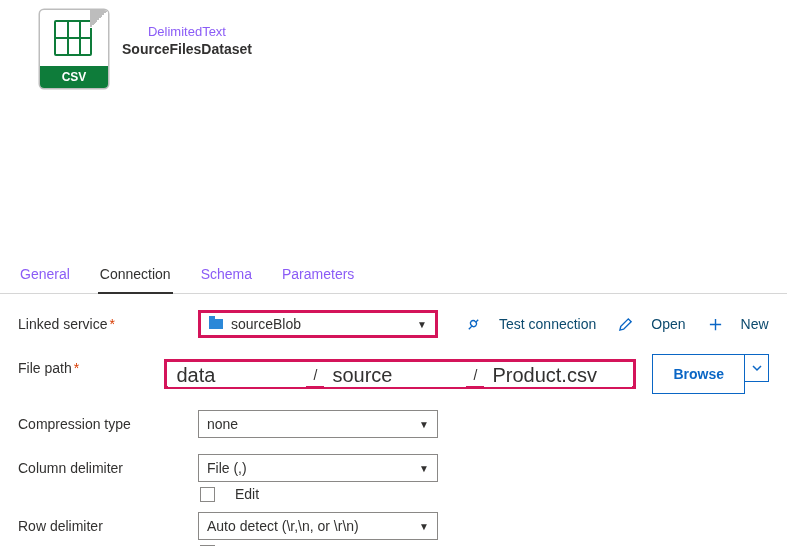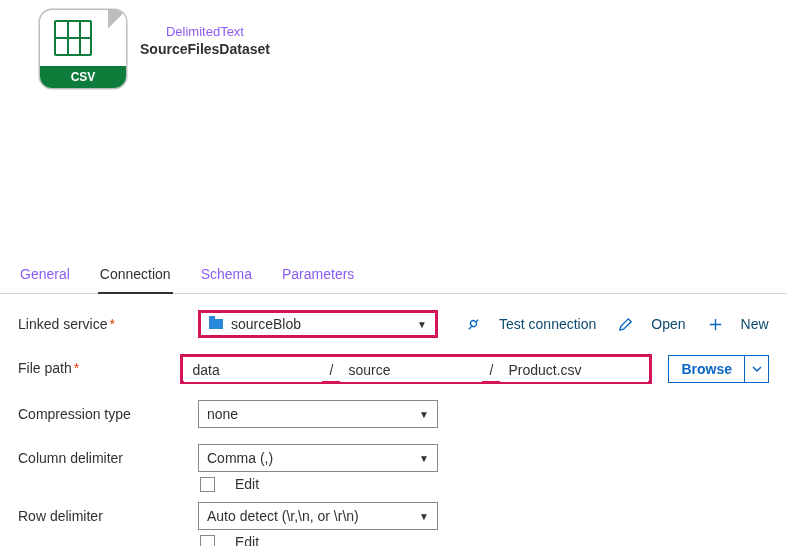--- a/index.html
+++ b/index.html
@@ -11,23 +11,23 @@
     font-size: 14px;
     color: #323130;
     background: #FFFFFF;
   }
   .page { position: relative; width: 100%; height: 100%; }
 
   
   .header { display: flex; align-items: flex-start; padding: 10px 0 0 40px; }
   .csv-tile {
     position: relative;
-    width: 86px; height: 78px;
+    width: 68px; height: 78px;
     background: #FFFFFF;
-    border-radius: 12px;
+    border-radius: 4px;
     box-shadow: 0 0 0 1.5px #BDBDBD;
     overflow: hidden;
   }
   .csv-tile::after {
     content: "";
     position: absolute;
     top: 0; right: 0;
     width: 18px; height: 18px;
     background: linear-gradient(135deg, #BDBDBD 0 50%, #FFFFFF 50% 100%);
   }
@@ -91,40 +91,40 @@
   }
 
   .actions { display: flex; gap: 22px; margin-left: 28px; }
   .link-btn { display: inline-flex; align-items: center; gap: 18px; color: #0c4a6e; cursor: pointer; }
   .link-btn svg { width: 15px; height: 15px; stroke: #0A66C5; fill: none; stroke-width: 1.5; }
 
   
   .fp-group { display: flex; height: 30px; }
   .fp-group input {
     border: 1px solid #8A8886; border-right: none;
-    height: 30px; padding: 0 8px; font-family: inherit; font-size: 14px;
+    height: 30px; padding: 0 8px; font-family: inherit; font-size: 20px;
     background: #FFFFFF; color: #323130;
   }
   .fp-group input:last-child { border-right: 1px solid #8A8886; }
   .fp-sep {
     width: 18px; height: 30px;
     border-top: 1px solid #8A8886; border-bottom: 1px solid #8A8886;
     display:flex; align-items:center; justify-content:center;
     color:#323130;
   }
   .fp-group.hl-red { padding: 1px; border-radius: 0; }
   .fp-group.hl-red input, .fp-group.hl-red .fp-sep { border: none !important; height: 24px; }
   .w130 { width: 138px; }
   .w140 { width: 142px; }
   .w150 { width: 148px; }
 
   .browse-wrap { display: flex; margin-left: 16px; }
   .browse-btn {
-    height: 28px; border: 1px solid #0A66C5; color: #0A66C5; background: #FFFFFF;
-    padding: 0 12px; font-weight: 600; font-size: 14px; cursor: pointer;
+    height: 40px; border: 1px solid #0A66C5; color: #0A66C5; background: #FFFFFF;
+    padding: 0 20px; font-weight: 600; font-size: 14px; cursor: pointer;
   }
   .browse-caret {
     height: 28px; width: 24px;
     border: 1px solid #0A66C5; border-left: none;
     color: #0A66C5; background: #FFFFFF;
     display: flex; align-items: center; justify-content: center;
     cursor: pointer;
   }
 
   .edit-line { display: flex; align-items: center; gap: 20px; margin-top: 4px; margin-left: 2px; color: #323130; }
@@ -223,21 +223,21 @@
           <span>none</span>
           <span class="caret">▼</span>
         </div>
       </div>
     </div>
 
     <div class="row tight">
       <div class="label">Column delimiter</div>
       <div class="controls">
         <div class="dropdown w240">
-          <span>Comma (,)</span>
+          <span>File (,)</span>
           <span class="caret">▼</span>
         </div>
         <div class="edit-line">
           <span class="chk"></span>
           <span>Edit</span>
         </div>
       </div>
     </div>
 
     <div class="row tight">

